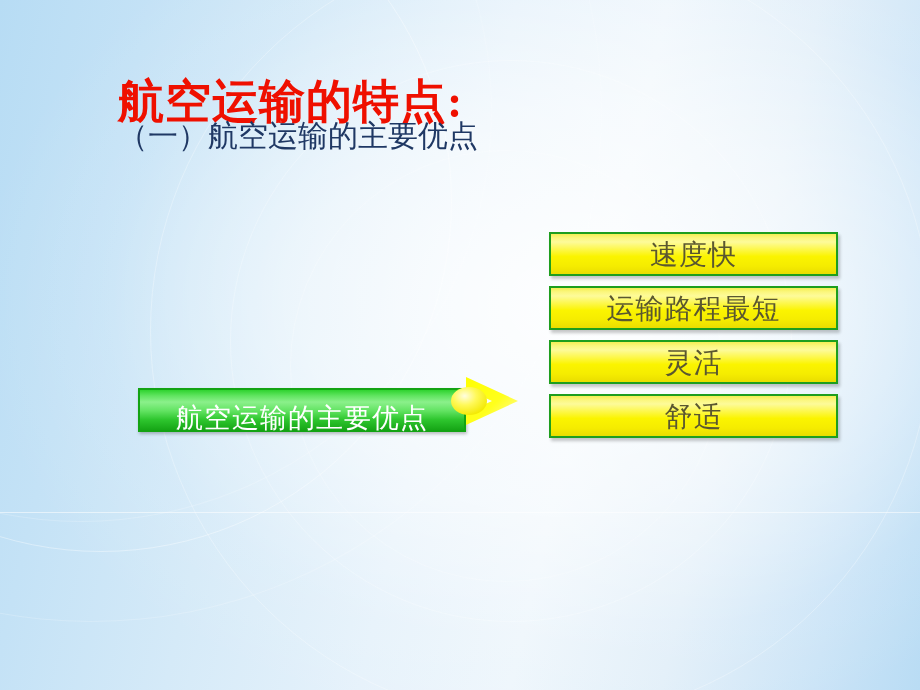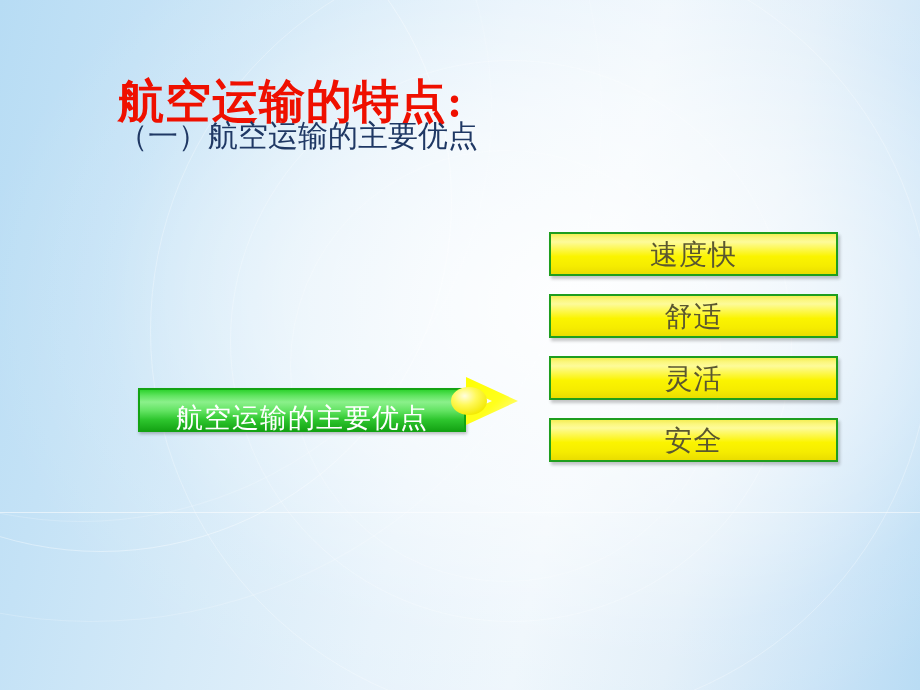--- a/index.html
+++ b/index.html
@@ -139,21 +139,21 @@
     position: absolute;
     left: 549px;
     top: 232px;
     width: 289px;
   }
   .ybox {
     position: relative;
     box-sizing: border-box;
     width: 289px;
     height: 44px;
-    margin-bottom: 18px;
+    margin-bottom: 10px;
     border: 2px solid #1e9e1e;
     background: linear-gradient(180deg,
         #f5ee55 0%,
         #fbf77e 10%,
         #fdfb9a 20%,
         #fdf855 36%,
         #fbf400 56%,
         #f5ec00 80%,
         #e9dd00 100%);
     box-shadow: 2px 3px 3px rgba(0,0,0,0.22);
@@ -213,23 +213,23 @@
       <path d="M18 4 L70 28 L18 52 L18 40 L44 28 L18 16 Z" fill="url(#argrad)"></path>
       <ellipse cx="21" cy="28" rx="18" ry="14" fill="url(#ovgrad)"></ellipse>
     </svg>
   </div>
 
   <div id="boxes">
     <div class="ybox">
       <span class="yb-label">速度快</span>
     </div>
     <div class="ybox">
+      <span class="yb-label">运输路程最短</span>
+    </div>
+    <div class="ybox">
+      <span class="yb-label">灵活</span>
+    </div>
+    <div class="ybox">
       <span class="yb-label">舒适</span>
     </div>
-    <div class="ybox">
-      <span class="yb-label">灵活</span>
-    </div>
-    <div class="ybox">
-      <span class="yb-label">安全</span>
-    </div>
   </div>
 
 </div>
 
 </body></html>

